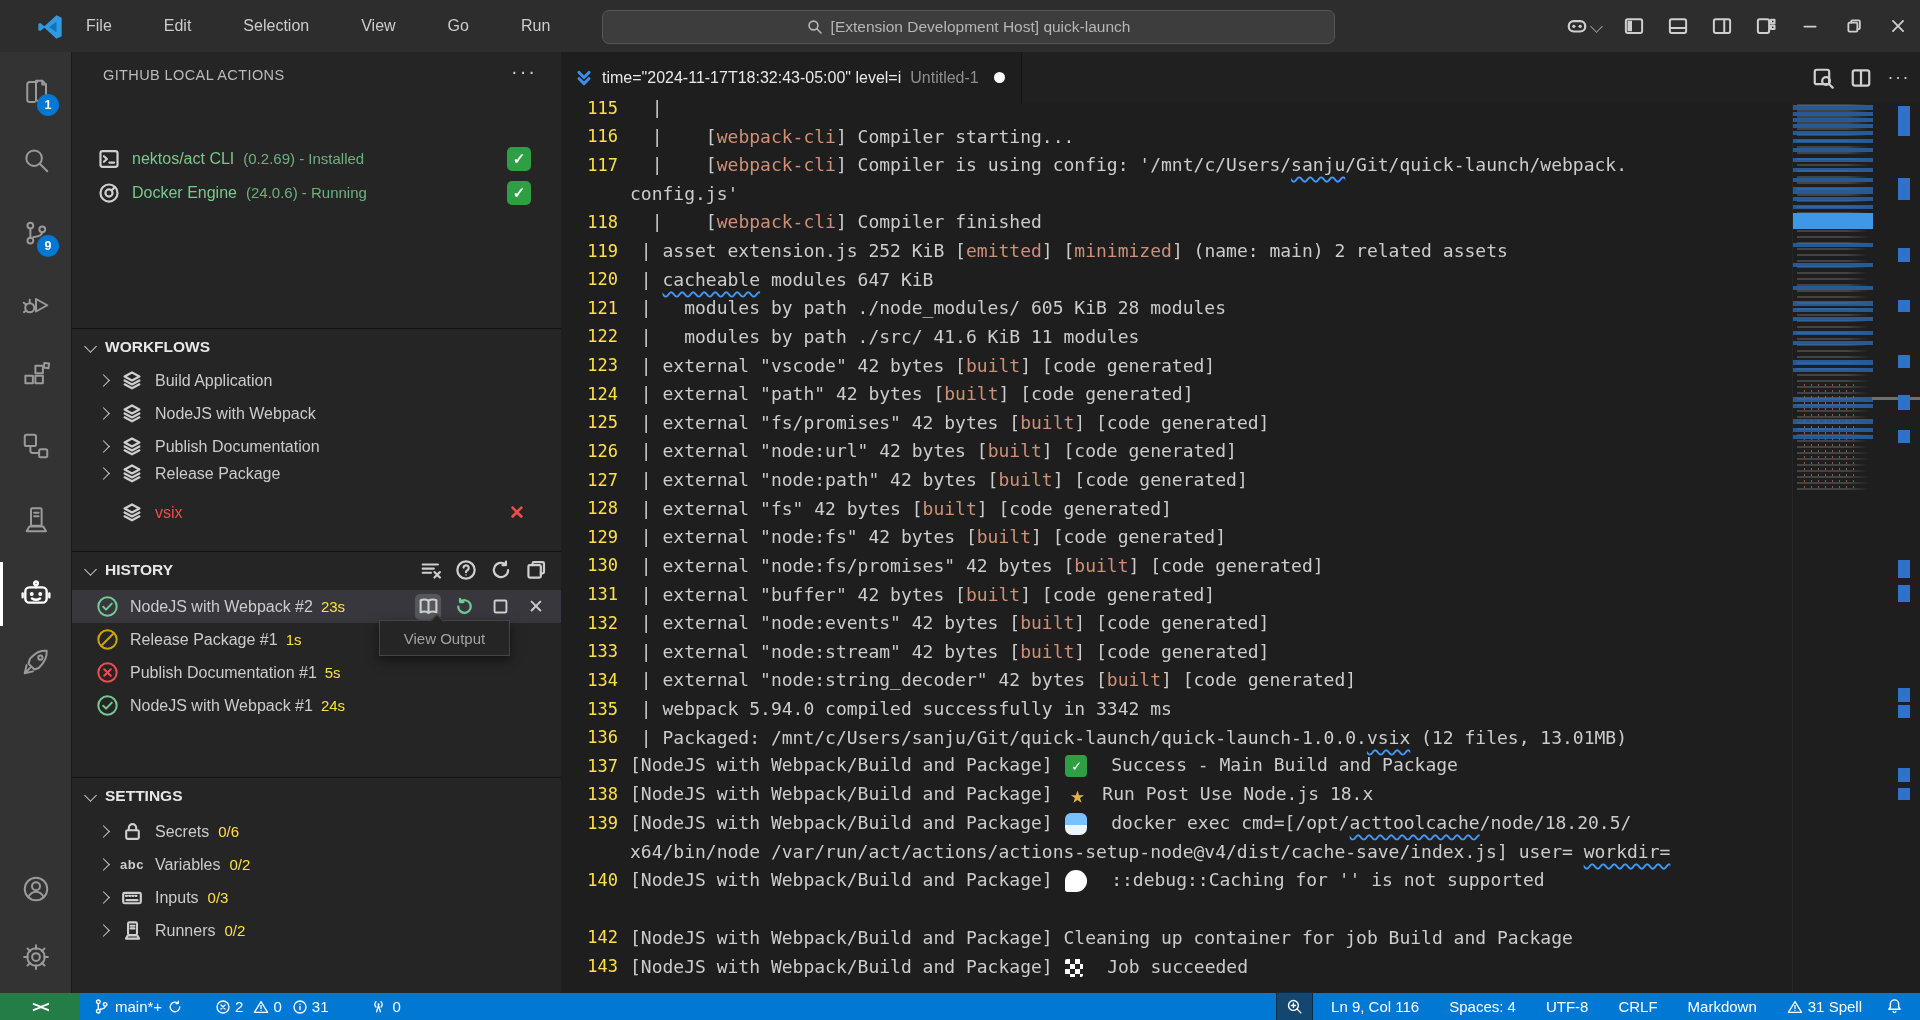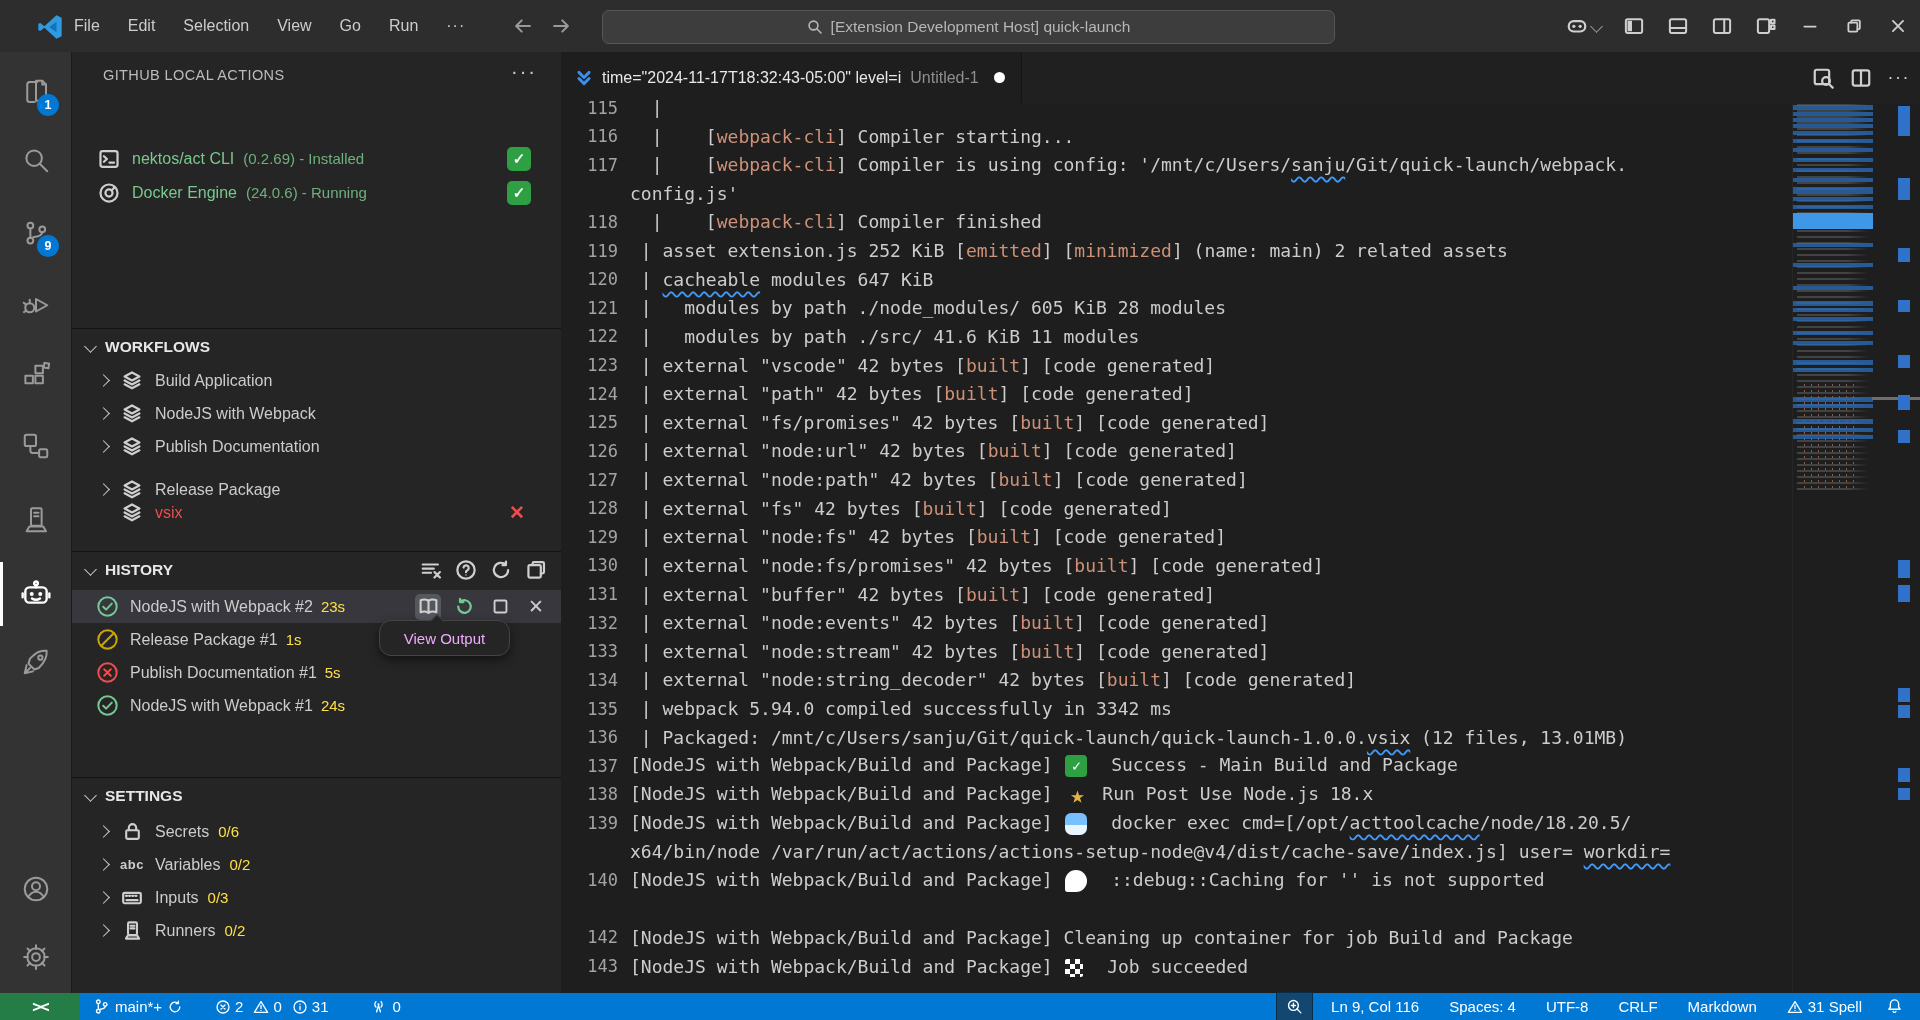--- a/index.html
+++ b/index.html
@@ -4,21 +4,21 @@
 <style>
   html,body{margin:0;padding:0;background:#1e1e1e;font-family:"Liberation Sans",sans-serif;}
   #root{position:relative;width:1920px;height:1020px;overflow:hidden;background:#1e1e1e;color:#cccccc;}
   .mono{font-family:"DejaVu Sans Mono",monospace;}
   svg{display:block;}
   .ico{stroke:#cfcfcf;fill:none;stroke-width:1.6;stroke-linecap:round;stroke-linejoin:round;}
 
   
   .titlebar{position:absolute;left:0;top:0;width:1920px;height:52px;background:#2d2d2d;display:flex;align-items:center;}
   .menus{display:flex;align-items:center;margin-left:62px;gap:4px;}
-  .menu-item{padding:5px 12px;font-size:16px;color:#cccccc;border-radius:6px;}
+  .menu-item{padding:5px 24px;font-size:16px;color:#cccccc;border-radius:6px;}
   .nav-arrows{display:flex;gap:18px;margin-left:36px;color:#9a9a9a;}
   .cmdcenter{position:absolute;left:602px;top:10px;width:731px;height:32px;background:#3d3d3e;border:1px solid #565656;border-radius:7px;display:flex;align-items:center;justify-content:center;gap:8px;color:#b6b6b6;font-size:15.5px;}
   .tbright{position:absolute;right:0;top:0;height:52px;display:flex;align-items:center;}
   .tb-btn{width:44px;height:52px;display:flex;align-items:center;justify-content:center;}
   .logo{position:absolute;left:36px;top:13px;}
 
   
   .activitybar{position:absolute;left:0;top:52px;width:71px;height:941px;background:#333333;}
   .act-item{position:absolute;left:0;width:71px;height:64px;display:flex;align-items:center;justify-content:center;}
   .act-badge{position:absolute;right:12px;bottom:8px;min-width:22px;height:22px;border-radius:11px;background:#0078d4;color:#fff;font-size:12.5px;display:flex;align-items:center;justify-content:center;font-weight:bold;padding:0 3px;box-sizing:border-box;}
@@ -40,34 +40,34 @@
   .grn{color:#79c98b;}
   .grn-dim{color:#79c98b;opacity:.85;}
   .dim{color:#fde047;}
   .red{color:#f14c4c;}
   .checkbox{position:absolute;right:30px;width:24px;height:24px;border-radius:5px;background:#2ea043;color:#fff;display:flex;align-items:center;justify-content:center;font-size:15px;font-weight:bold;}
   .hist-selected{background:#37373d;}
   .hist-actions{position:absolute;right:12px;display:flex;align-items:center;gap:10px;height:33px;}
   .hbtn{width:26px;height:26px;display:flex;align-items:center;justify-content:center;border-radius:5px;}
   .hbtn.hover{background:#54585c;}
   .head-icons{position:absolute;right:14px;display:flex;gap:13px;align-items:center;}
-  .tooltip{position:absolute;background:#252526;border:1px solid #454545;border-radius:12px;color:#f0abfc;font-size:15px;display:flex;align-items:center;justify-content:center;box-shadow:0 4px 10px rgba(0,0,0,.5);z-index:30;}
+  .tooltip{position:absolute;background:#252526;border:1px solid #454545;border-radius:0;color:#a3a3a3;font-size:15px;display:flex;align-items:center;justify-content:center;box-shadow:0 4px 10px rgba(0,0,0,.5);z-index:30;}
   .tooltip .tip-arrow{position:absolute;top:-5px;left:52px;width:9px;height:9px;background:#252526;border-left:1px solid #454545;border-top:1px solid #454545;transform:rotate(45deg);}
 
   
   .editor{position:absolute;left:561px;top:52px;width:1359px;height:941px;background:#1e1e1e;overflow:hidden;}
   .tabstrip{position:absolute;left:0;top:0;width:100%;height:51px;background:#202021;}
   .tab{position:absolute;left:0;top:0;height:51px;background:#1e1e1e;border-right:1px solid #151515;display:flex;align-items:center;padding:0 16px 0 14px;gap:9px;}
   .tab-label{font-size:16px;color:#e8e8e8;}
   .tab-suffix{font-size:16px;color:#8f8f8f;}
   .dirty-dot{width:11px;height:11px;border-radius:50%;background:#ffffff;margin-left:6px;}
   .tab-actions{position:absolute;right:10px;top:0;height:51px;display:flex;align-items:center;gap:16px;}
   .lines{position:absolute;left:0;top:51px;width:100%;height:890px;}
   .eline{position:absolute;left:0;width:100%;height:29px;display:flex;align-items:center;white-space:pre;font-size:18px;}
-  .lnum{width:57px;text-align:right;color:#a3a3a3;flex:0 0 57px;font-size:17px;}
+  .lnum{width:57px;text-align:right;color:#fde047;flex:0 0 57px;font-size:17px;}
   .ltext{margin-left:12px;color:#cccccc;}
   .so{color:#ce9178;}
   .ssq{text-decoration:underline;text-decoration-style:wavy;text-decoration-color:#4098f7;text-decoration-thickness:1.5px;text-underline-offset:5px;}
   .badge{display:inline-flex;align-items:center;justify-content:center;width:22px;height:22px;border-radius:4px;vertical-align:middle;margin:0 2px;font-size:15px;}
   .b-check{background:#2ea043;color:#fff;font-weight:bold;}
   .b-star{color:#e3b341;font-size:24px;background:transparent;width:24px;}
   .b-whale{background:linear-gradient(180deg,#79c0ff 55%,#e8f4ff 55%);border-radius:6px 6px 7px 7px;}
   .b-speech{background:#ffffff;border-radius:50% 50% 50% 12%;}
   .b-flag{background:#fff;background-image:linear-gradient(45deg,#222 25%,transparent 25%,transparent 75%,#222 75%),linear-gradient(45deg,#222 25%,transparent 25%,transparent 75%,#222 75%);background-size:10px 10px;background-position:0 0,5px 5px;width:18px;height:18px;border-radius:2px;}
   .minimap{position:absolute;left:1231px;top:51px;width:80px;height:890px;border-left:1px solid rgba(255,255,255,.04);}
@@ -336,21 +336,21 @@
           </span>
           <span class="iconcell">
             <svg width="22" height="22" viewBox="0 0 16 16" class="ico">
               <path d="M8 1.8l5.4 2.9L8 7.6 2.6 4.7z"></path>
               <path d="M2.6 7.6L8 10.5l5.4-2.9"></path>
               <path d="M2.6 10.4L8 13.3l5.4-2.9"></path>
             </svg>
           </span>
           <span style="margin-left:10px;" class="">Publish Documentation</span>
         </div>
-        <div class="row" style="top: 421px;">
+        <div class="row" style="top: 405px;">
           <span class="chevcell">
             <span class="chev right"></span>
           </span>
           <span class="iconcell">
             <svg width="22" height="22" viewBox="0 0 16 16" class="ico">
               <path d="M8 1.8l5.4 2.9L8 7.6 2.6 4.7z"></path>
               <path d="M2.6 7.6L8 10.5l5.4-2.9"></path>
               <path d="M2.6 10.4L8 13.3l5.4-2.9"></path>
             </svg>
           </span>

